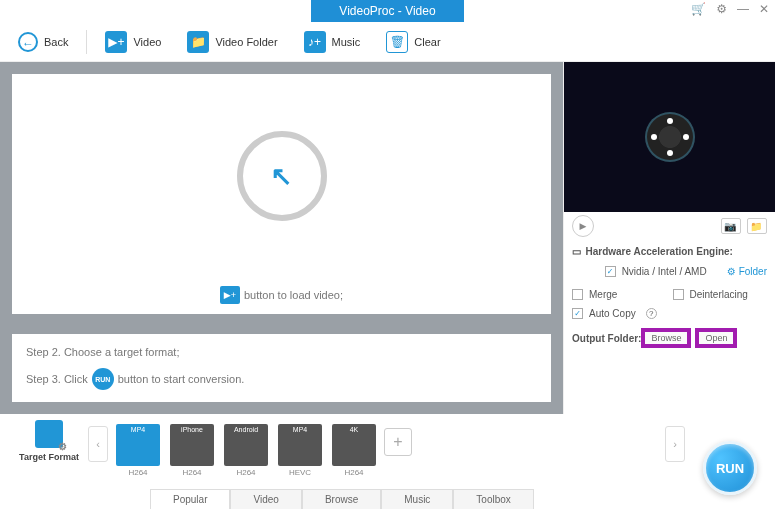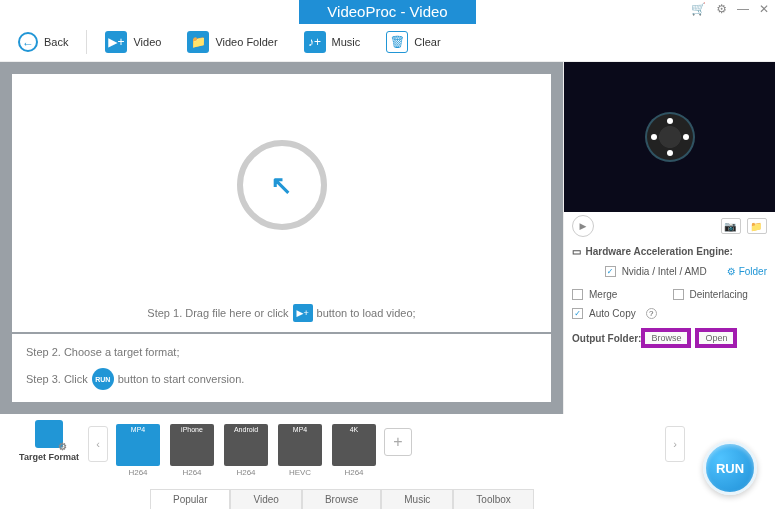--- a/index.html
+++ b/index.html
@@ -1,36 +1,36 @@
 <!DOCTYPE html>
 <html><head>
 <meta charset="utf-8">
 <style>
 * { margin:0; padding:0; box-sizing:border-box; font-family:Arial,sans-serif; }
 body { width:775px; height:509px; background:#f5f5f5; overflow:hidden; font-size:11px; }
 
 .titlebar { height:22px; background:#fff; display:flex; align-items:center; }
-.titlebar-center { margin:0 auto; background:#1f8fd6; color:#fff; padding:4px 28px; font-size:15px; }
+.titlebar-center { margin:0 auto; background:#1f8fd6; color:#fff; padding:4px 28px; font-size:12px; }
 .titlebar-right { position:absolute; right:6px; top:2px; display:flex; gap:10px; align-items:center; color:#888; }
 .titlebar-right span { cursor:default; font-size:12px; }
 
 .toolbar { height:40px; background:#fff; display:flex; align-items:center; padding:0 10px; gap:10px; border-bottom:1px solid #eee; }
 .tool-btn { display:flex; align-items:center; gap:6px; padding:4px 8px; cursor:pointer; color:#333; }
 .tool-btn .icon { width:22px; height:22px; background:#2196d6; border-radius:3px; display:flex; align-items:center; justify-content:center; color:#fff; font-size:12px; }
 .tool-btn.back .icon { background:#fff; border:2px solid #2196d6; border-radius:50%; color:#2196d6; width:20px; height:20px; font-weight:bold; }
 .sep { width:1px; height:24px; background:#ddd; }
 
 .main { display:flex; height:352px; }
 .main-left { flex:1; background:#9aa0a6; padding:12px; display:flex; flex-direction:column; }
 .drop-card { background:#fff; flex:1; display:flex; flex-direction:column; align-items:center; justify-content:center; position:relative; }
 .drop-circle { width:90px; height:90px; border:6px solid #ccc; border-radius:50%; display:flex; align-items:center; justify-content:center; margin-bottom:36px; }
 .drop-arrow { color:#2196d6; font-size:26px; font-weight:bold; }
 .step1 { color:#777; font-size:11px; display:flex; align-items:center; gap:4px; position:absolute; bottom:10px; }
 .step1 .mini-icon { width:20px; height:18px; background:#2196d6; border-radius:2px; display:inline-flex; align-items:center; justify-content:center; color:#fff; font-size:9px; }
-.steps-card { background:#fff; margin-top:2px; padding:12px 14px; color:#777; font-size:11px; }
+.steps-card { background:#fff; margin-top:20px; padding:12px 14px; color:#777; font-size:11px; }
 .step3 { display:flex; align-items:center; gap:4px; margin-top:10px; }
 .run-mini { width:22px; height:22px; background:#2196d6; border-radius:50%; color:#fff; display:inline-flex; align-items:center; justify-content:center; font-size:7px; font-weight:bold; }
 
 .main-right { width:212px; background:#fff; display:flex; flex-direction:column; border-left:1px solid #eee; }
 .preview { height:150px; background:#0a0a1a; display:flex; align-items:center; justify-content:center; }
 .preview-logo { width:50px; height:50px; border-radius:50%; background:radial-gradient(circle,#333 30%,#222 32%); position:relative; display:flex; align-items:center; justify-content:center; }
 .preview-logo::before { content:""; position:absolute; width:50px; height:50px; border-radius:50%; box-shadow:0 0 0 2px #4fc3f7 inset; opacity:.3; }
 .reel-dot { width:6px; height:6px; background:#fff; border-radius:50%; position:absolute; }
 .media-row { height:28px; display:flex; align-items:center; padding:0 8px; gap:6px; }
 .play-btn { width:22px; height:22px; border:1px solid #ccc; border-radius:50%; display:flex; align-items:center; justify-content:center; color:#888; font-size:9px; }
@@ -106,21 +106,20 @@
   </div>
 </div>
 
 <div class="main">
   <div class="main-left">
     <div class="drop-card">
       <div class="drop-circle">
         <span class="drop-arrow">↖</span>
       </div>
       <div class="step1">
-        <span>Step 1. Drag file here or click</span>
         <span class="mini-icon">▶+</span>
         <span>button to load video;</span>
       </div>
     </div>
     <div class="steps-card">
       <div>Step 2. Choose a target format;</div>
       <div class="step3">
         <span>Step 3. Click</span>
         <span class="run-mini">RUN</span>
         <span>button to start conversion.</span>

